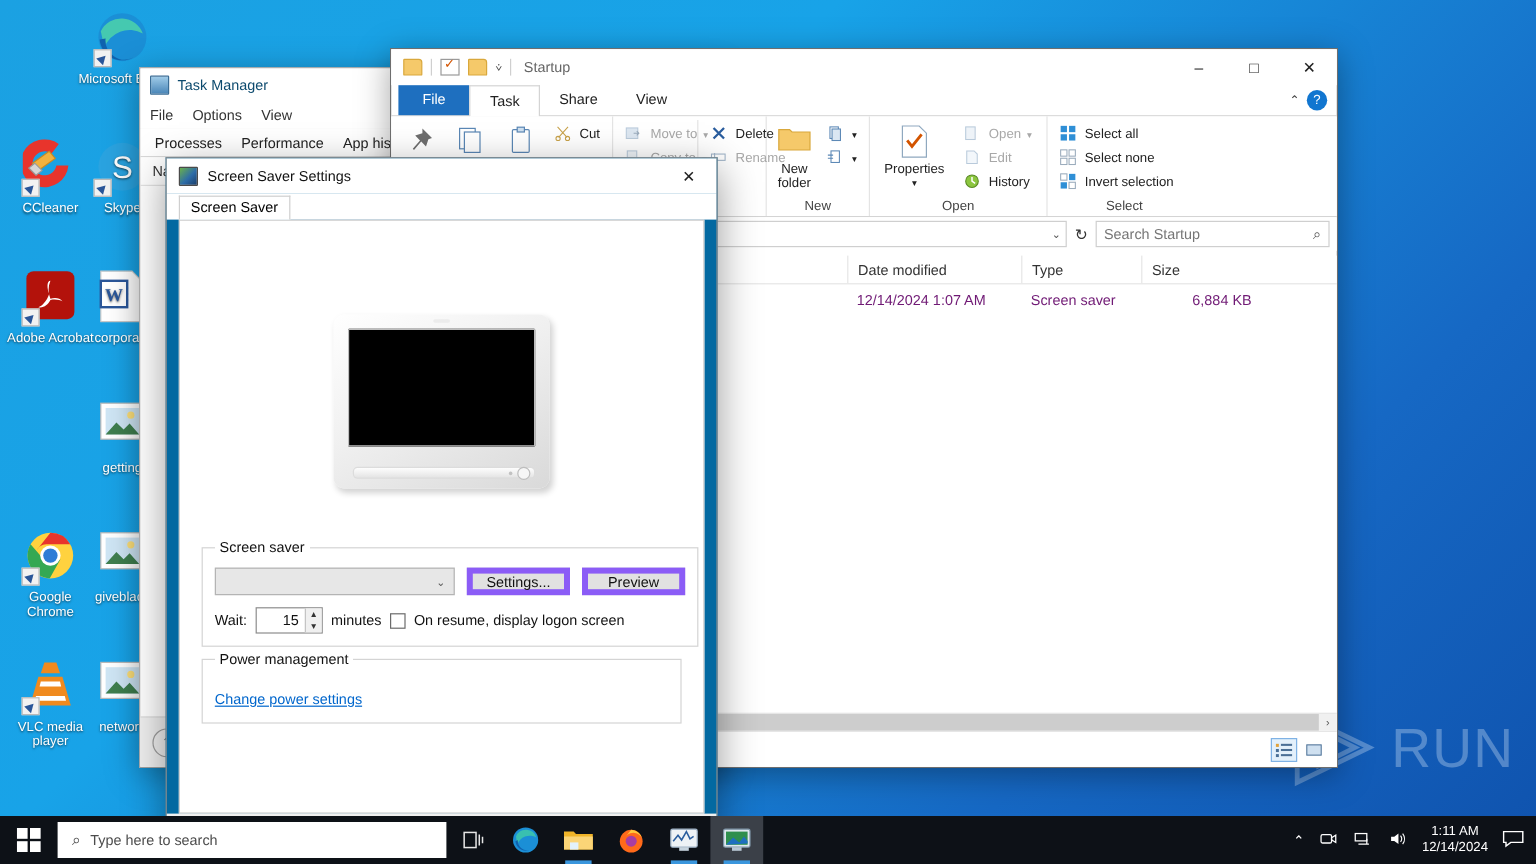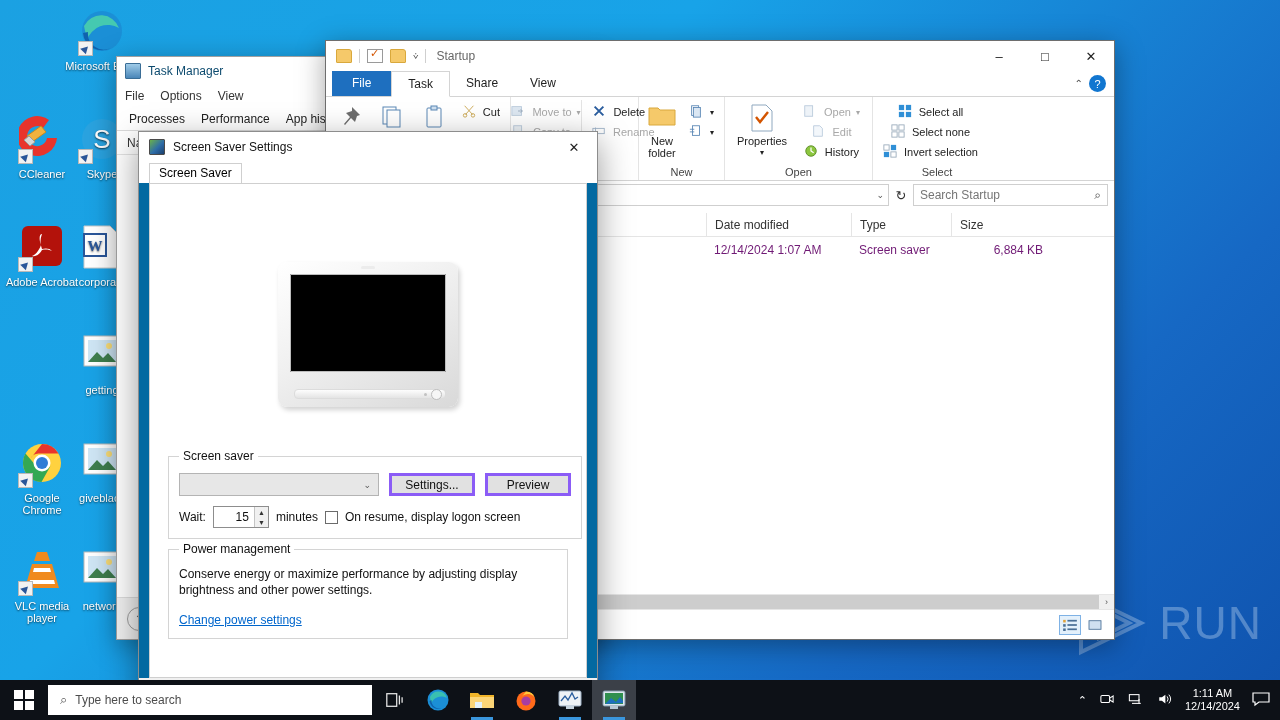--- a/index.html
+++ b/index.html
@@ -80,21 +80,21 @@
   .help-dot{ width:17px;height:17px;border-radius:50%;background:#1176d0;color:#fff;font-size:11px;
              display:flex;align-items:center;justify-content:center;}
   #ex-ribbon{ height:84px; display:flex; border-bottom:1px solid #d4d4d4; background:#fff;}
   .rgrp{ display:flex; flex-direction:column; justify-content:space-between; padding:3px 6px 0;
          border-right:1px solid #e4e4e4; }
   .rgrp .gname{ text-align:center; font-size:11px; color:#444; padding-bottom:2px;}
   .rgrp .gitems{ display:flex; align-items:flex-start; gap:6px; flex:1;}
   .bigbtn{ width:56px; display:flex; flex-direction:column; align-items:center; font-size:11px;
            color:#222; line-height:12px; text-align:center; padding-top:3px;}
   .bigbtn .bi{ width:30px; height:30px; margin-bottom:2px; }
-  .smallcol{ display:flex; flex-direction:column; gap:2px; padding-top:3px;align-items:center;}
+  .smallcol{ display:flex; flex-direction:column; gap:2px; padding-top:3px;}
   .smallbtn{ display:flex; align-items:center; gap:5px; font-size:11px; color:#222; padding:1px 4px;
              white-space:nowrap;}
   .smallbtn.dim{ color:#a8a8a8; }
   .si{ width:16px;height:16px; display:inline-block; flex:none;}
   #ex-addr{ height:28px; display:flex; align-items:center; gap:4px; padding:0 6px; background:#fff;}
   .addrbox{ flex:1; height:22px; border:1px solid #cfcfcf; display:flex; align-items:center;
             padding:0 4px; font-size:12px; color:#222; background:#fff;}
   .crumb{ padding:0 3px; }
   .crumb-sep{ color:#777; font-size:10px; padding:0 2px;}
   .searchbox{ width:195px; height:22px; border:1px solid #cfcfcf; display:flex; align-items:center;
@@ -144,21 +144,21 @@
   .monitor .cam{ position:absolute; left:50%; top:4px; transform:translateX(-50%);
                  width:14px;height:3px;background:#ececec; border-radius:2px;}
 
   fieldset.grp{ border:1px solid #d4d4d4; margin:0; padding:6px 10px 10px;}
   fieldset.grp legend{ font-size:12px; color:#111; padding:0 4px;}
   .row{ display:flex; align-items:center; gap:10px; }
   .combo{ width:200px; height:23px; background:#e7e7e7; border:1px solid #b4b4b4;
           display:flex; align-items:center; justify-content:flex-end; padding-right:7px; font-size:12px;}
   .combo .cv{ flex:1; padding-left:6px; color:#222; text-align:left;}
   .chev{ font-size:9px; color:#5a5a5a; }
-  .btn{ height:23px; min-width:86px; background:#e1e1e1; border:3px solid #8b5cf6; font-size:12px;
+  .btn{ height:23px; min-width:86px; background:#e1e1e1; border:5px solid #8b5cf6; font-size:12px;
         color:#111; display:flex; align-items:center; justify-content:center;}
   .btn.dim{ color:#a0a0a0; background:#e9e9e9; border-color:#cfcfcf;}
   .btn.primary{ background:#e1e1e1; border:1px solid #0078d7; outline:1px solid #0078d7; outline-offset:-2px;}
   .spin{ width:56px; height:22px; border:1px solid #8d8d8d; background:#fff; display:flex; align-items:center;}
   .spin .v{ flex:1; text-align:right; padding-right:5px; font-size:12px; color:#111;}
   .spin .ar{ width:14px; height:100%; border-left:1px solid #c4c4c4; background:#f0f0f0;
              display:flex; flex-direction:column; }
   .spin .ar div{ flex:1; display:flex; align-items:center; justify-content:center; font-size:7px; color:#333;}
   .cbx{ width:13px;height:13px;border:1px solid #6b6b6b;background:#fff;flex:none;}
   .lnk{ color:#0066cc; font-size:12px; text-decoration:underline; }
@@ -647,21 +647,20 @@
           </span>
         </div>
         <span class="ptxt">minutes</span>
         <span class="cbx"></span>
         <span class="ptxt">On resume, display logon screen</span>
       </div>
     </fieldset>
 
     <fieldset class="grp" style="position:absolute;left:18px;right:18px;top:358px;">
       <legend>Power management</legend>
-      <div class="ptxt" style="margin-top:4px;max-width:350px">Conserve energy or maximize performance by adjusting display brightness and other power settings.</div>
       <div style="margin-top:12px">
         <span class="lnk">Change power settings</span>
       </div>
     </fieldset>
   </div>
 
   <div id="ss-footer">
     <div class="btn primary">OK</div>
     <div class="btn">Cancel</div>
     <div class="btn dim">Apply</div>

